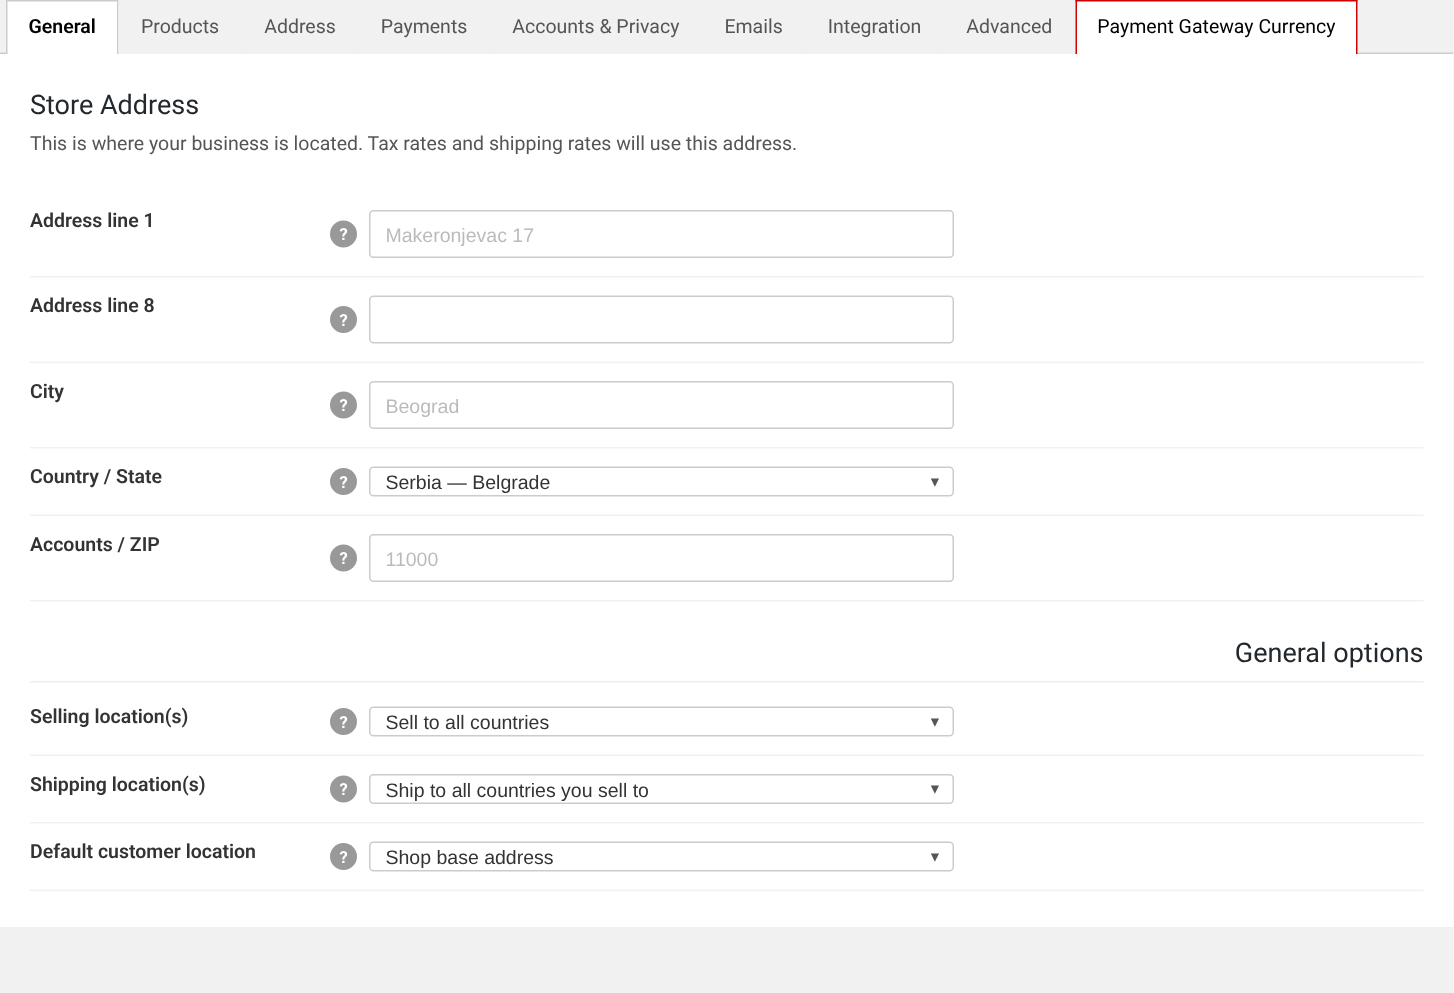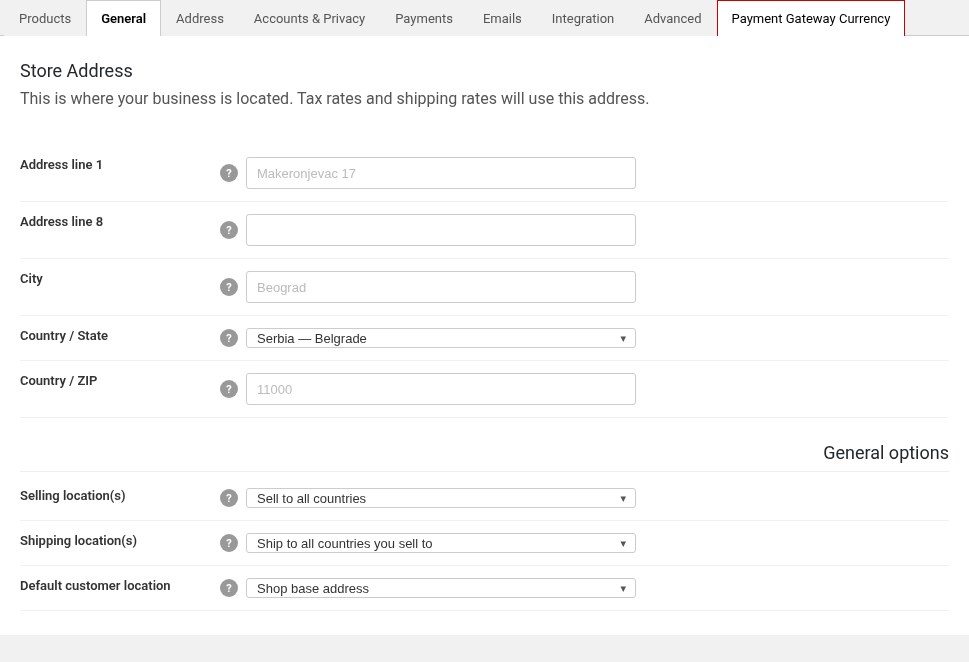--- a/index.html
+++ b/index.html
@@ -50,23 +50,23 @@
       background: #fff;
       padding: 24px 20px;
     }
     .section-title {
       font-size: 18px;
       font-weight: 400;
       margin-bottom: 8px;
       color: #23282d;
     }
     .section-desc {
-      font-size: 16px;
+      font-size: 13px;
       color: #555;
-      margin-bottom: 37px;
+      margin-bottom: 24px;
     }
     .form-row {
       display: flex;
       align-items: flex-start;
       padding: 12px 0;
       border-bottom: 1px solid #f1f1f1;
     }
     .form-label {
       width: 200px;
       font-weight: 600;
@@ -146,25 +146,25 @@
       border-top: 1px solid #eee;
       margin: 4px 0;
     }
   </style>
 </head>
 <body>
 
 <div class="page-wrapper">
 
   <div class="tabs-bar">
+    <div class="tab active">General</div>
     <div class="tab">Products</div>
-    <div class="tab active">General</div>
     <div class="tab">Address</div>
+    <div class="tab">Payments</div>
     <div class="tab">Accounts &amp; Privacy</div>
-    <div class="tab">Payments</div>
     <div class="tab">Emails</div>
     <div class="tab">Integration</div>
     <div class="tab">Advanced</div>
     <div class="tab highlighted">Payment Gateway Currency</div>
   </div>
 
   <div class="content">
 
     <h2 class="section-title">Store Address</h2>
     <p class="section-desc">This is where your business is located. Tax rates and shipping rates will use this address.</p>
@@ -201,21 +201,21 @@
           <select>
             <option selected="">Serbia — Belgrade</option>
             <option>Serbia — Vojvodina</option>
           </select>
           <span class="select-arrow">▾</span>
         </div>
       </div>
     </div>
 
     <div class="form-row">
-      <div class="form-label">Country / ZIP</div>
+      <div class="form-label">Accounts / ZIP</div>
       <div class="form-controls">
         <div class="help-icon">?</div>
         <input type="text" class="text-input blurred" value="11000" style="color: rgb(187, 187, 187);">
       </div>
     </div>
 
     <h2 class="general-options-title">General options</h2>
     <hr class="divider">
 
     <div class="form-row">

